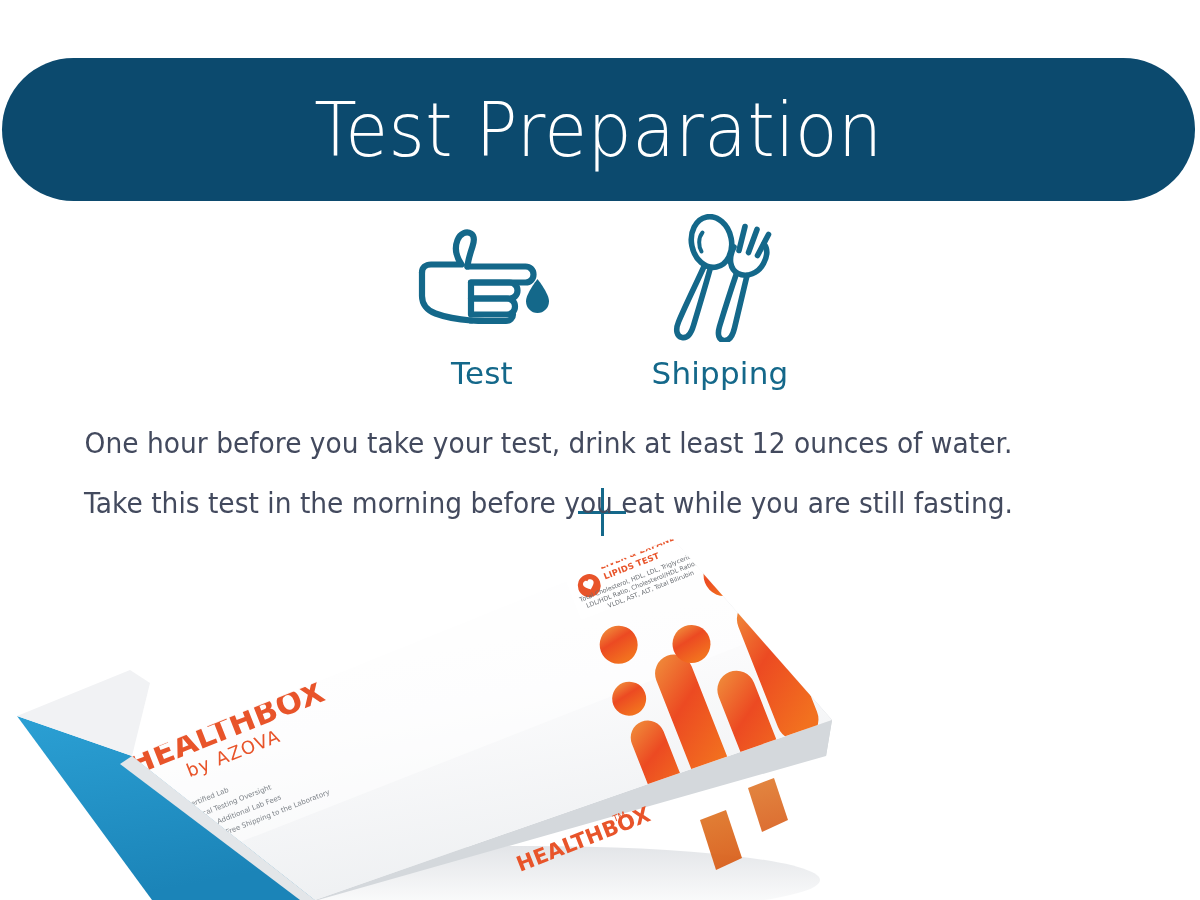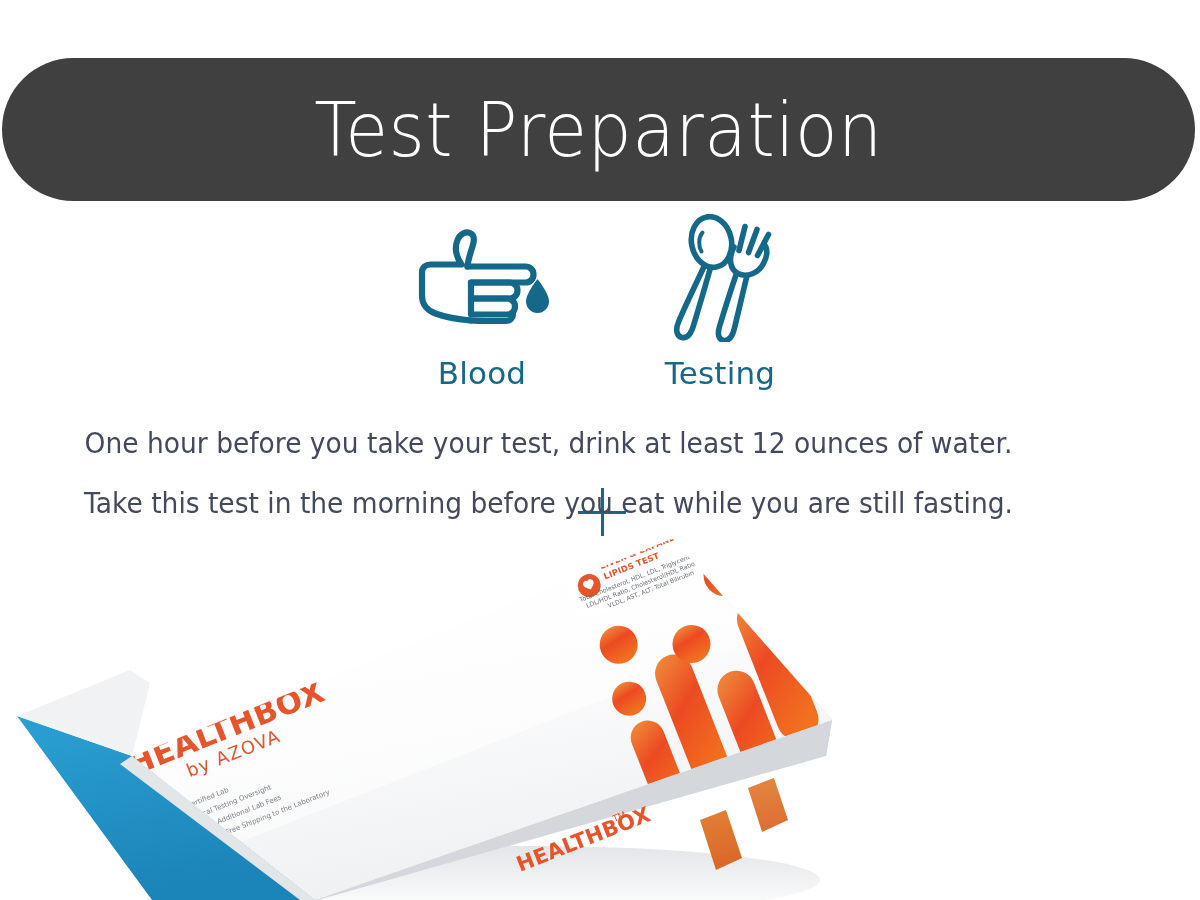--- a/index.html
+++ b/index.html
@@ -24,21 +24,21 @@
     overflow: hidden;
   }
 
   
   .header-banner {
     position: absolute;
     left: 2px;
     top: 58px;
     width: 1193px;
     height: 143px;
-    background: #404040;
+    background: #0c4a6e;
     border-radius: 72px;
     display: flex;
     align-items: center;
     justify-content: center;
   }
   .header-title {
     color: #ffffff;
     font-family: "DejaVu Sans", sans-serif;
     font-size: 74px;
     font-weight: 300;
@@ -181,21 +181,21 @@
                      C97 99 100 96 100 92.5"></path>
           </g>
 
           <path d="M124.5 57
                    C124.5 57 136 71.5 136 79.2
                    C136 85.8 130.8 91 124.5 91
                    C118.2 91 113 85.8 113 79.2
                    C113 71.5 124.5 57 124.5 57 Z" fill="#14688a"></path>
         </svg>
       </div>
-      <div class="icon-label">Blood</div>
+      <div class="icon-label">Test</div>
     </div>
 
     <div class="plus-sign"></div>
 
     <div class="icon-col fast">
       <div class="icon-art">
         <svg width="112" height="128" viewBox="0 0 112 128" fill="none" xmlns="http://www.w3.org/2000/svg" aria-hidden="true">
           <g stroke="#14688a" stroke-width="5.6" stroke-linecap="round" stroke-linejoin="round" fill="none">
 
             <ellipse cx="47.5" cy="28" rx="20" ry="25.5" transform="rotate(-11 47.5 28)"></ellipse>
@@ -218,21 +218,21 @@
                      C104 41 103.5 34.5 100 30"></path>
 
             <path d="M72.5 59.5
                      C66.5 77 59 101 55.5 112.5
                      C53 121 55 126 60 126.5
                      C65 127 68.5 122.5 70.5 114
                      C74 99 80 74.5 83 61.5"></path>
           </g>
         </svg>
       </div>
-      <div class="icon-label">Testing</div>
+      <div class="icon-label">Shipping</div>
     </div>
   </div>
 
   <div class="instructions">
     <div class="instruction-line">One hour before you take your test, drink at least 12 ounces of water.</div>
     <div class="instruction-line">Take this test in the morning before you eat while you are still fasting.</div>
   </div>
 
   <div class="product-stage">
     <svg class="product-svg" width="1200" height="380" viewBox="0 0 1200 380" xmlns="http://www.w3.org/2000/svg" aria-hidden="true">

